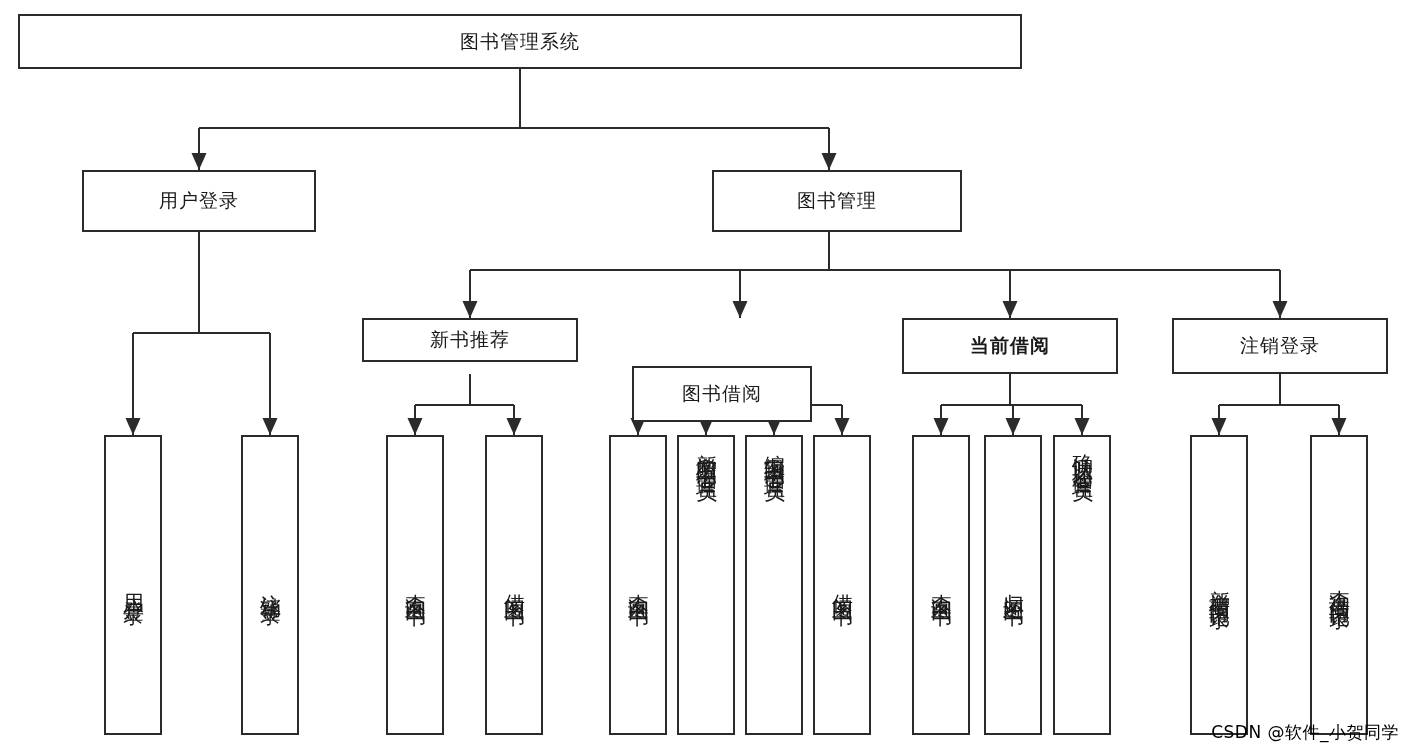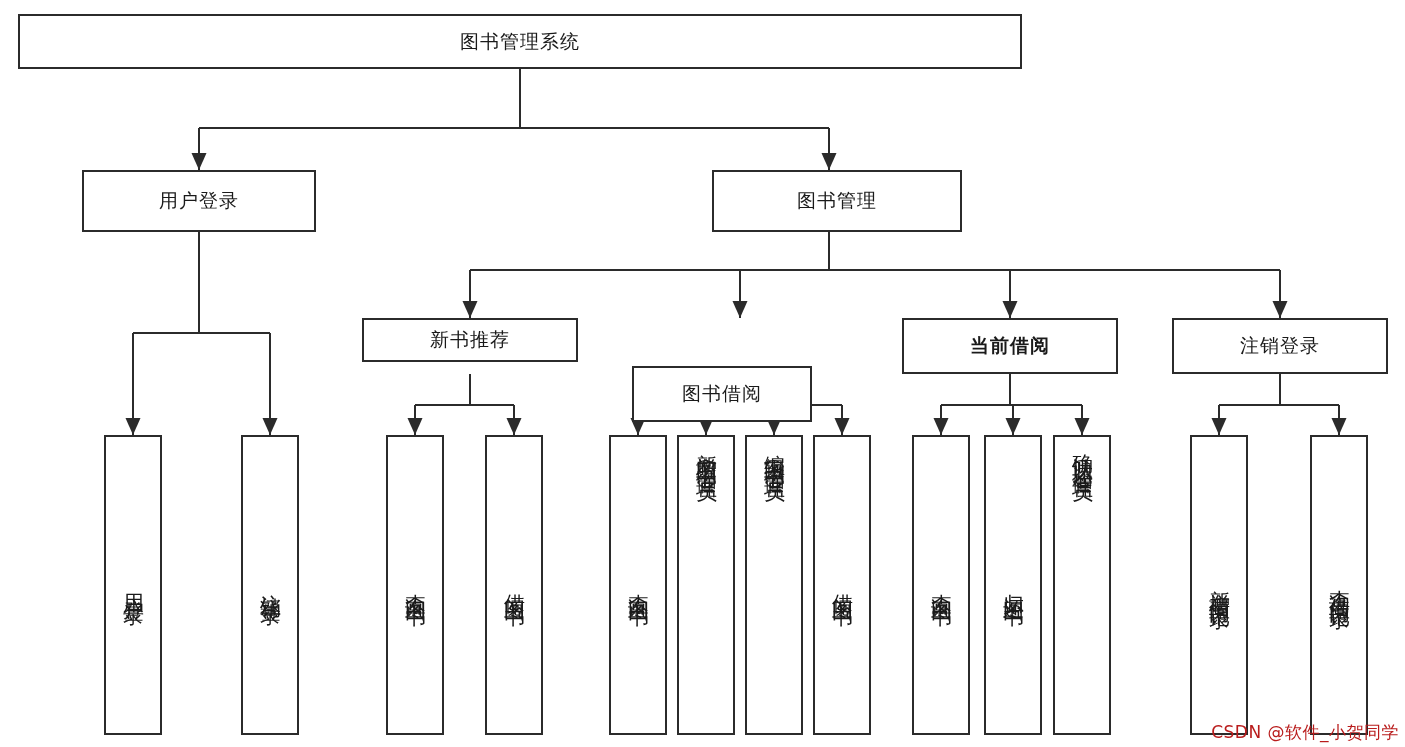--- a/index.html
+++ b/index.html
@@ -46,21 +46,21 @@
     margin-top:0;
   }
   .node-box.vertical.centered{
     align-items:center;
   }
   .watermark{
     position:absolute;
     right:6px;
     bottom:3px;
     font-size:17px;
-    color:#b91c1c;
+    color:#000000;
     letter-spacing:0.5px;
     white-space:nowrap;
     pointer-events:none;
     font-family:"DejaVu Sans","Liberation Sans",sans-serif;
   }
 </style>
 </head>
 <body>
 
 <div id="diagram-root">

